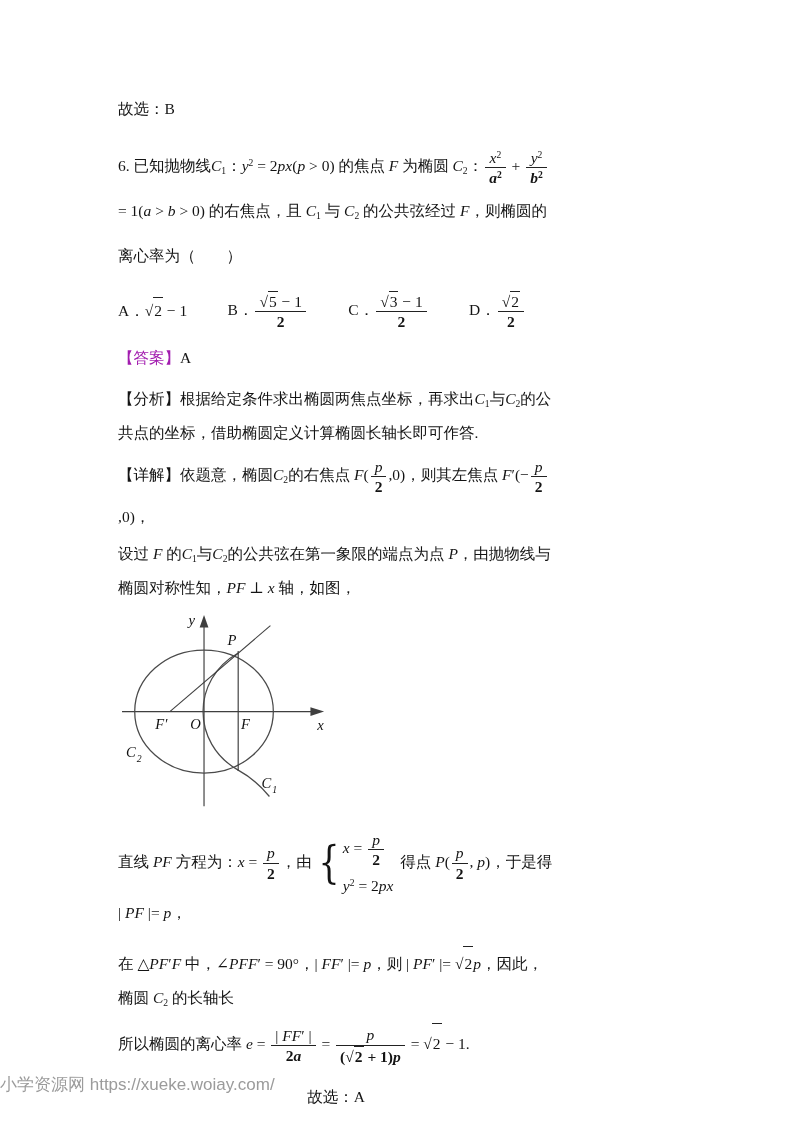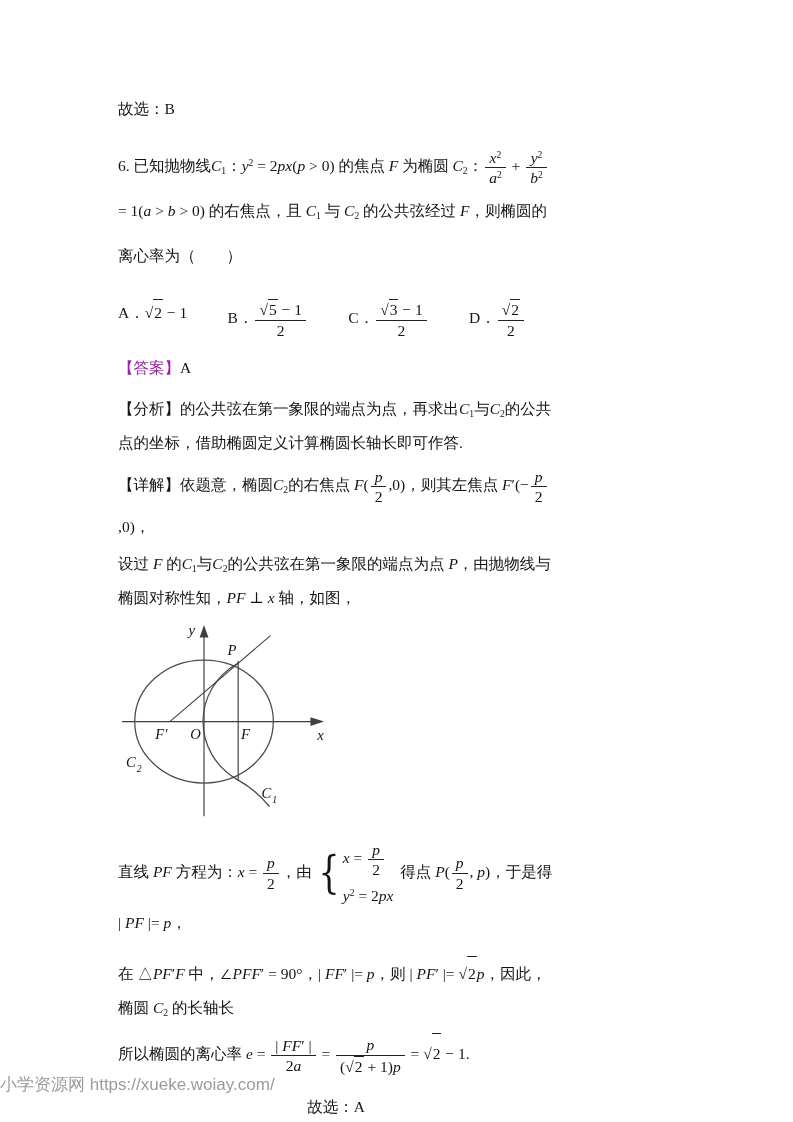--- a/index.html
+++ b/index.html
@@ -8,44 +8,44 @@
     width:664px; height:1122px; background:#ffffff; position:relative;
     overflow:hidden; font-family:"Liberation Serif","DejaVu Serif",serif;
     color:#141414;
   }
   .content { padding:96px 110px 0 118px; font-size:15.5px; line-height:1.7; }
   p { margin:0; }
 
   
   .prev       { margin-bottom:22px; }
   .q          { line-height:2.9; margin-bottom:6px; }
-  .options    { display:flex; justify-content:space-between; 
-                padding-right:28px; margin:20px 0 6px; min-height:44px; }
+  .options    { display:flex; justify-content:space-between; align-items:center;
+                padding-right:28px; margin:10px 0 6px; min-height:44px; }
   .ans        { margin-top:12px; }
   .jiexi      { margin-top:12px; }
   .analysis   { margin-top:10px; line-height:2.25; }
   .detail1    { margin-top:4px; line-height:2.6; }
   .detail2    { margin-top:0; line-height:2.2; }
   .figwrap    { margin:6px 0 0 0; }
   .linepf     { margin-top:14px; line-height:2.2; }
-  .triangle   { margin-top:16px; line-height:2.2;font-family:Liberation Serif, serif; }
+  .triangle   { margin-top:16px; line-height:2.2; }
   .a2         { margin-top:12px; line-height:2.2; }
   .ecc        { margin-top:8px; line-height:2.6; }
   .final      { margin-top:18px;text-align:center; }
 
   .teal { color:#a21caf; }
 
   
   .it  { font-style:italic; }
   .sb  { font-size:0.62em; vertical-align:-0.3em; }
   .sp  { font-size:0.62em; vertical-align:0.55em; }
   .fr  { display:inline-block; vertical-align:middle; text-align:center;
          margin:0 2px; line-height:1.25; }
   .fr .nu, .fr .de { display:block; padding:0 4px; }
-  .fr .de { border-top:1.3px solid #222; }
+  .fr .de { border-top:1.3px solid #222;font-weight:bold; }
   .sq  { display:inline-block; white-space:nowrap; }
   .sq .rad { display:inline-block; font-style:normal; }
   .sq .und { display:inline-block; border-top:1.3px solid #222; padding:0 1px; }
   .cs  { display:inline-flex; align-items:center; vertical-align:middle; margin:0 3px; }
   .cs .br { font-size:44px; line-height:0.9; font-family:"DejaVu Serif",serif;
             transform:scaleX(0.75); font-weight:400; }
   .cs .rows { display:inline-flex; flex-direction:column; gap:6px; text-align:left;
               line-height:1.3; }
 
   
@@ -71,21 +71,21 @@
     <div class="options">
       <span><span class="rm">A．</span><span class="sq"><span class="rad">√</span><span class="und"><span class="rm">2</span></span></span><span class="rm"> − 1</span></span>
       <span><span class="rm">B．</span><span class="fr"><span class="nu"><span class="sq"><span class="rad">√</span><span class="und"><span class="rm">5</span></span></span><span class="rm"> − 1</span></span><span class="de"><span class="rm">2</span></span></span></span>
       <span><span class="rm">C．</span><span class="fr"><span class="nu"><span class="sq"><span class="rad">√</span><span class="und"><span class="rm">3</span></span></span><span class="rm"> − 1</span></span><span class="de"><span class="rm">2</span></span></span></span>
       <span><span class="rm">D．</span><span class="fr"><span class="nu"><span class="sq"><span class="rad">√</span><span class="und"><span class="rm">2</span></span></span></span><span class="de"><span class="rm">2</span></span></span></span>
     </div>
 
     <p class="ans"><span class="teal">【答案】</span><span>A</span></p>
 
 
-    <p class="analysis"><span class="rm">【分析】的公共弦在第一象限的端点为点，再求出</span><span class="it">C</span><span class="sb">1</span><span class="rm">与</span><span class="it">C</span><span class="sb">2</span><span class="rm">的公共点的坐标，借助椭圆定义计算椭圆长轴长即可作答.</span></p>
+    <p class="analysis"><span class="rm">【分析】根据给定条件求出椭圆两焦点坐标，再求出</span><span class="it">C</span><span class="sb">1</span><span class="rm">与</span><span class="it">C</span><span class="sb">2</span><span class="rm">的公共点的坐标，借助椭圆定义计算椭圆长轴长即可作答.</span></p>
 
     <p class="detail1"><span class="rm">【详解】依题意，椭圆</span><span class="it">C</span><span class="sb">2</span><span class="rm">的右焦点 </span><span class="it">F</span><span class="rm">(</span><span class="fr"><span class="nu"><span class="it">p</span></span><span class="de"><span class="rm">2</span></span></span><span class="rm">,0)，则其左焦点 </span><span class="it">F</span><span class="rm">′(−</span><span class="fr"><span class="nu"><span class="it">p</span></span><span class="de"><span class="rm">2</span></span></span><span class="rm">,0)，</span></p>
 
     <p class="detail2"><span class="rm">设过 </span><span class="it">F</span><span class="rm"> 的</span><span class="it">C</span><span class="sb">1</span><span class="rm">与</span><span class="it">C</span><span class="sb">2</span><span class="rm">的公共弦在第一象限的端点为点 </span><span class="it">P</span><span class="rm">，由抛物线与椭圆对称性知，</span><span class="it">PF</span><span class="rm"> ⊥ </span><span class="it">x</span><span class="rm"> 轴，如图，</span></p>
 
     <div class="figwrap">
       <svg width="215" height="205" viewBox="0 0 220 210">
 
         <line x1="4" y1="103" x2="198" y2="103" stroke="#3f3f3f" stroke-width="1.2"></line>
         <polygon points="197,98.5 211,103 197,107.5" fill="#3f3f3f"></polygon>

